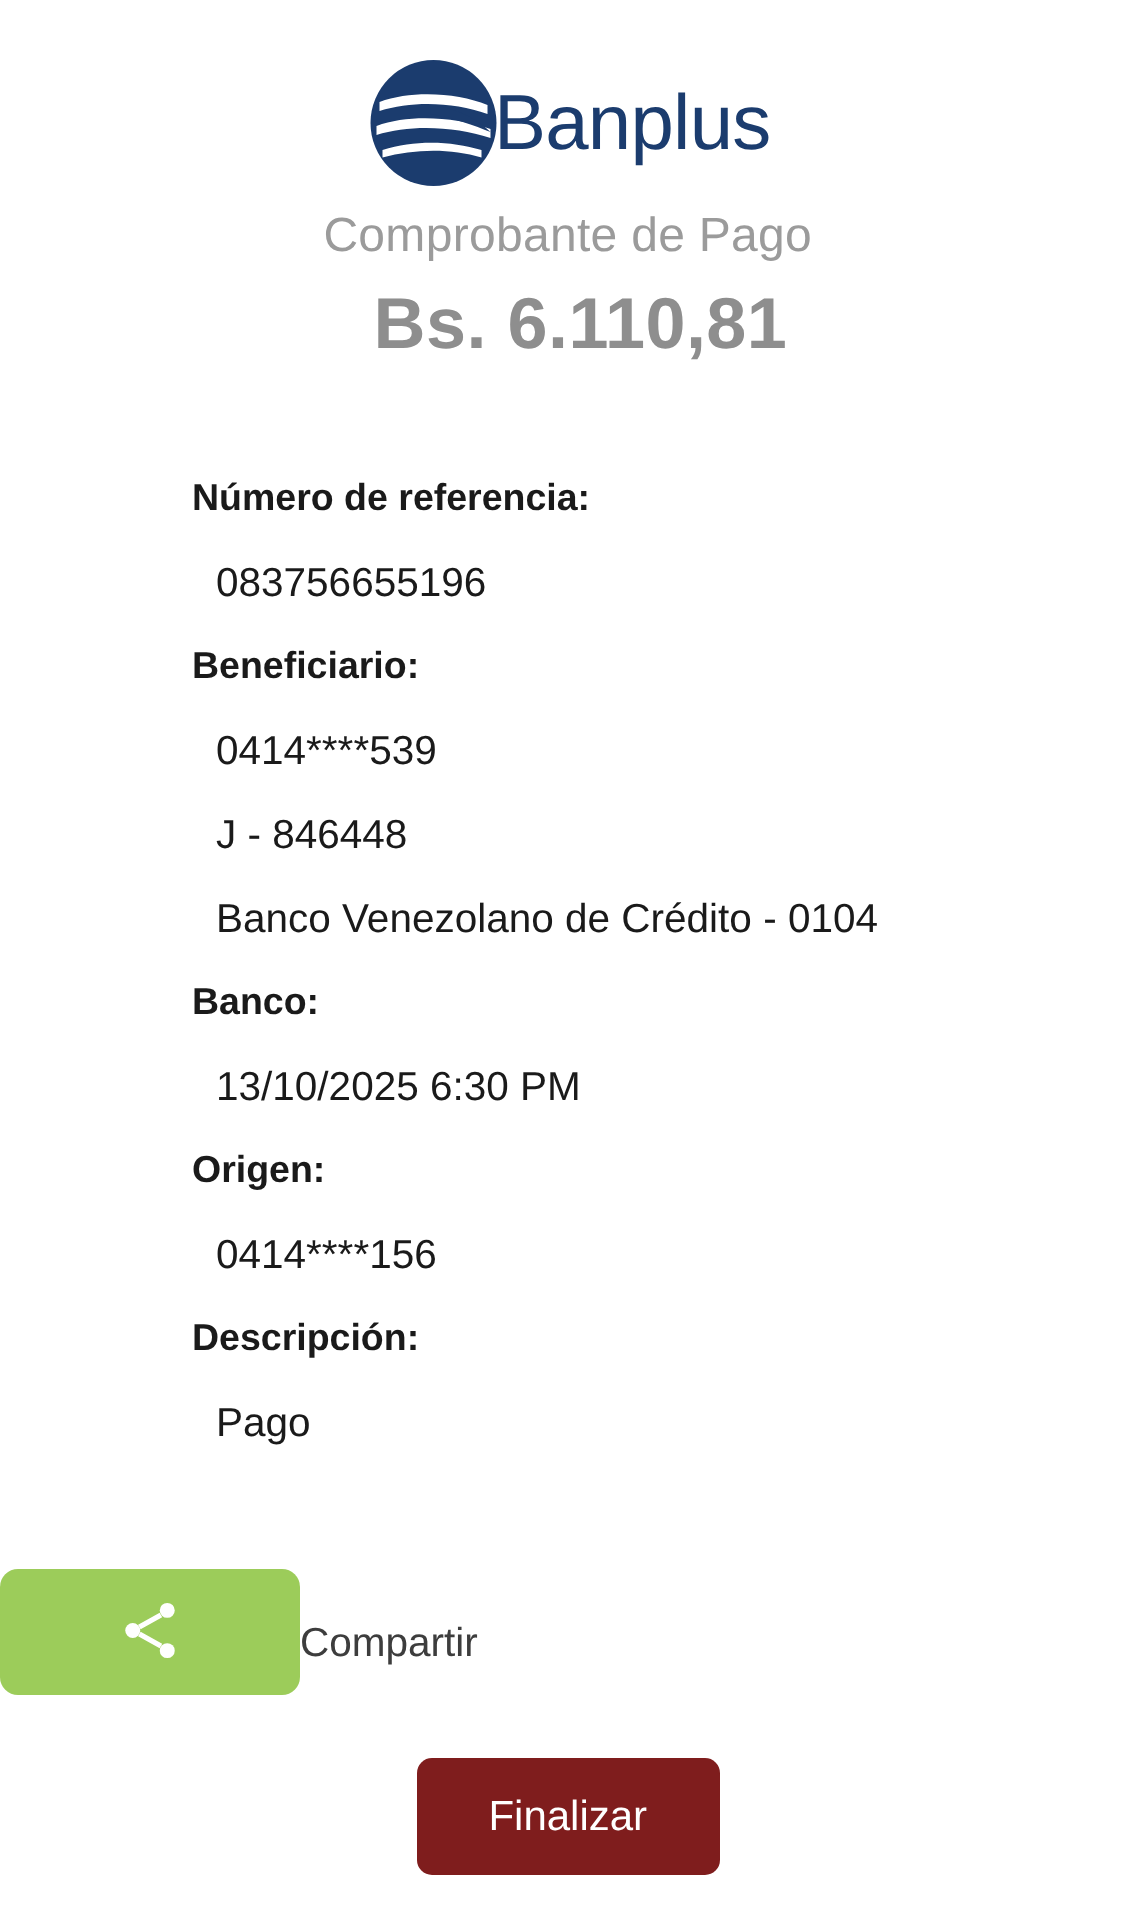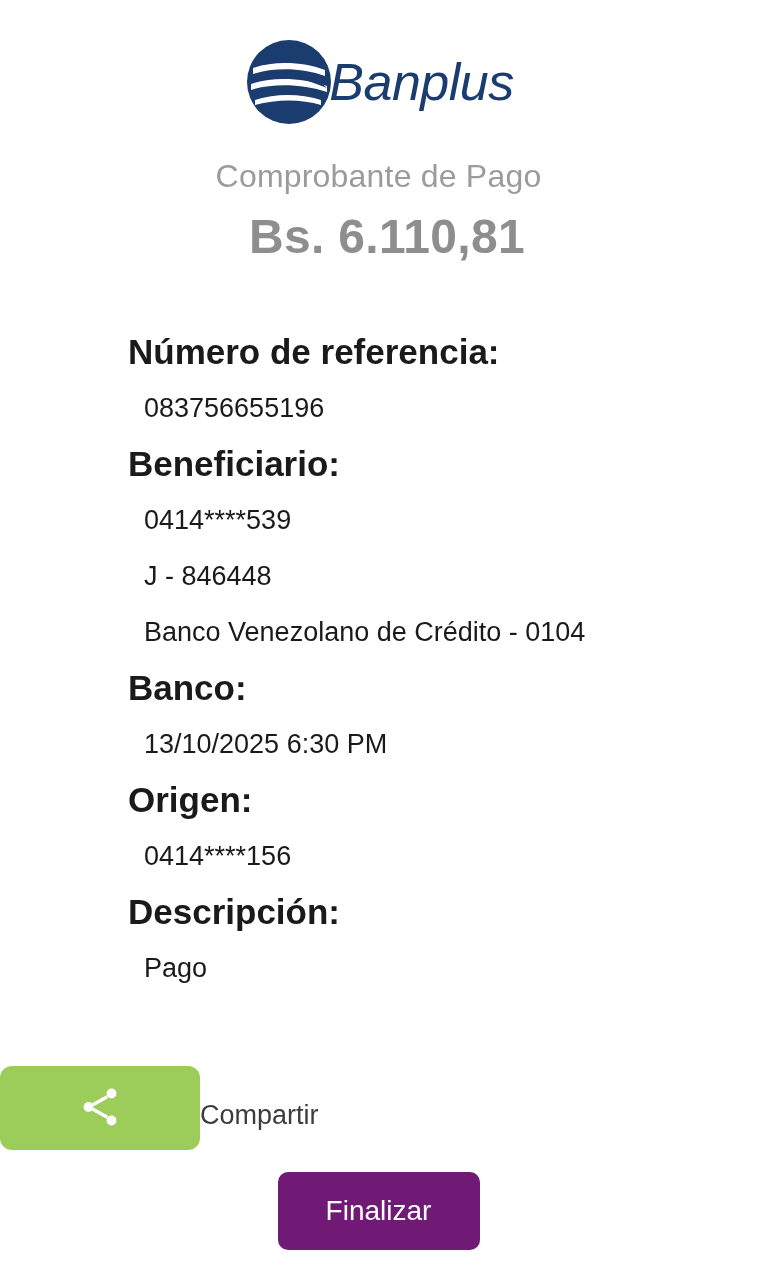--- a/index.html
+++ b/index.html
@@ -24,40 +24,39 @@
     align-items: center;
   }
 
   
   .logo-row {
     margin-top: 34px;
     display: flex;
     align-items: center;
     justify-content: flex-start;
     height: 96px;
-    font-style: italic;
   }
   .logo-mark {
     width: 92px;
     height: 92px;
     position: relative;
     flex: 0 0 auto;
   }
   .logo-mark svg { display: block; }
   .logo-text {
     font-size: 52px;
     color: #1b3c6e;
     letter-spacing: -0.5px;
     margin-left: -6px;
     font-weight: 400;
   }
 
   
   .subtitle {
-    margin-top: 28px;
+    margin-top: 8px;
     font-size: 32px;
     color: #9b9b9b;
     font-weight: 400;
     letter-spacing: 0.2px;
   }
   .amount {
     margin-top: 14px;
     font-size: 48px;
     color: #8e8e8e;
     font-weight: 700;
@@ -66,21 +65,21 @@
   }
 
   
   .details {
     margin-top: 68px;
     width: 757px;
     padding-left: 128px;
     box-sizing: border-box;
   }
   .detail-label {
-    font-size: 35px;
+    font-size: 25px;
     font-weight: 700;
     color: #1a1a1a;
     line-height: 40px;
     margin: 0;
   }
   .detail-value {
     font-size: 27px;
     font-weight: 400;
     color: #1a1a1a;
     line-height: 40px;
@@ -120,21 +119,21 @@
     left: 0;
     top: 1172px;
     width: 757px;
     display: flex;
     justify-content: center;
   }
   .finish-button {
     width: 202px;
     height: 78px;
     border-radius: 10px;
-    background: #701a75;
+    background: #7f1d1d;
     color: #ffffff;
     border: none;
     font-size: 28px;
     font-family: "Liberation Sans", sans-serif;
     cursor: pointer;
   }
 </style>
 </head>
 <body>
 

